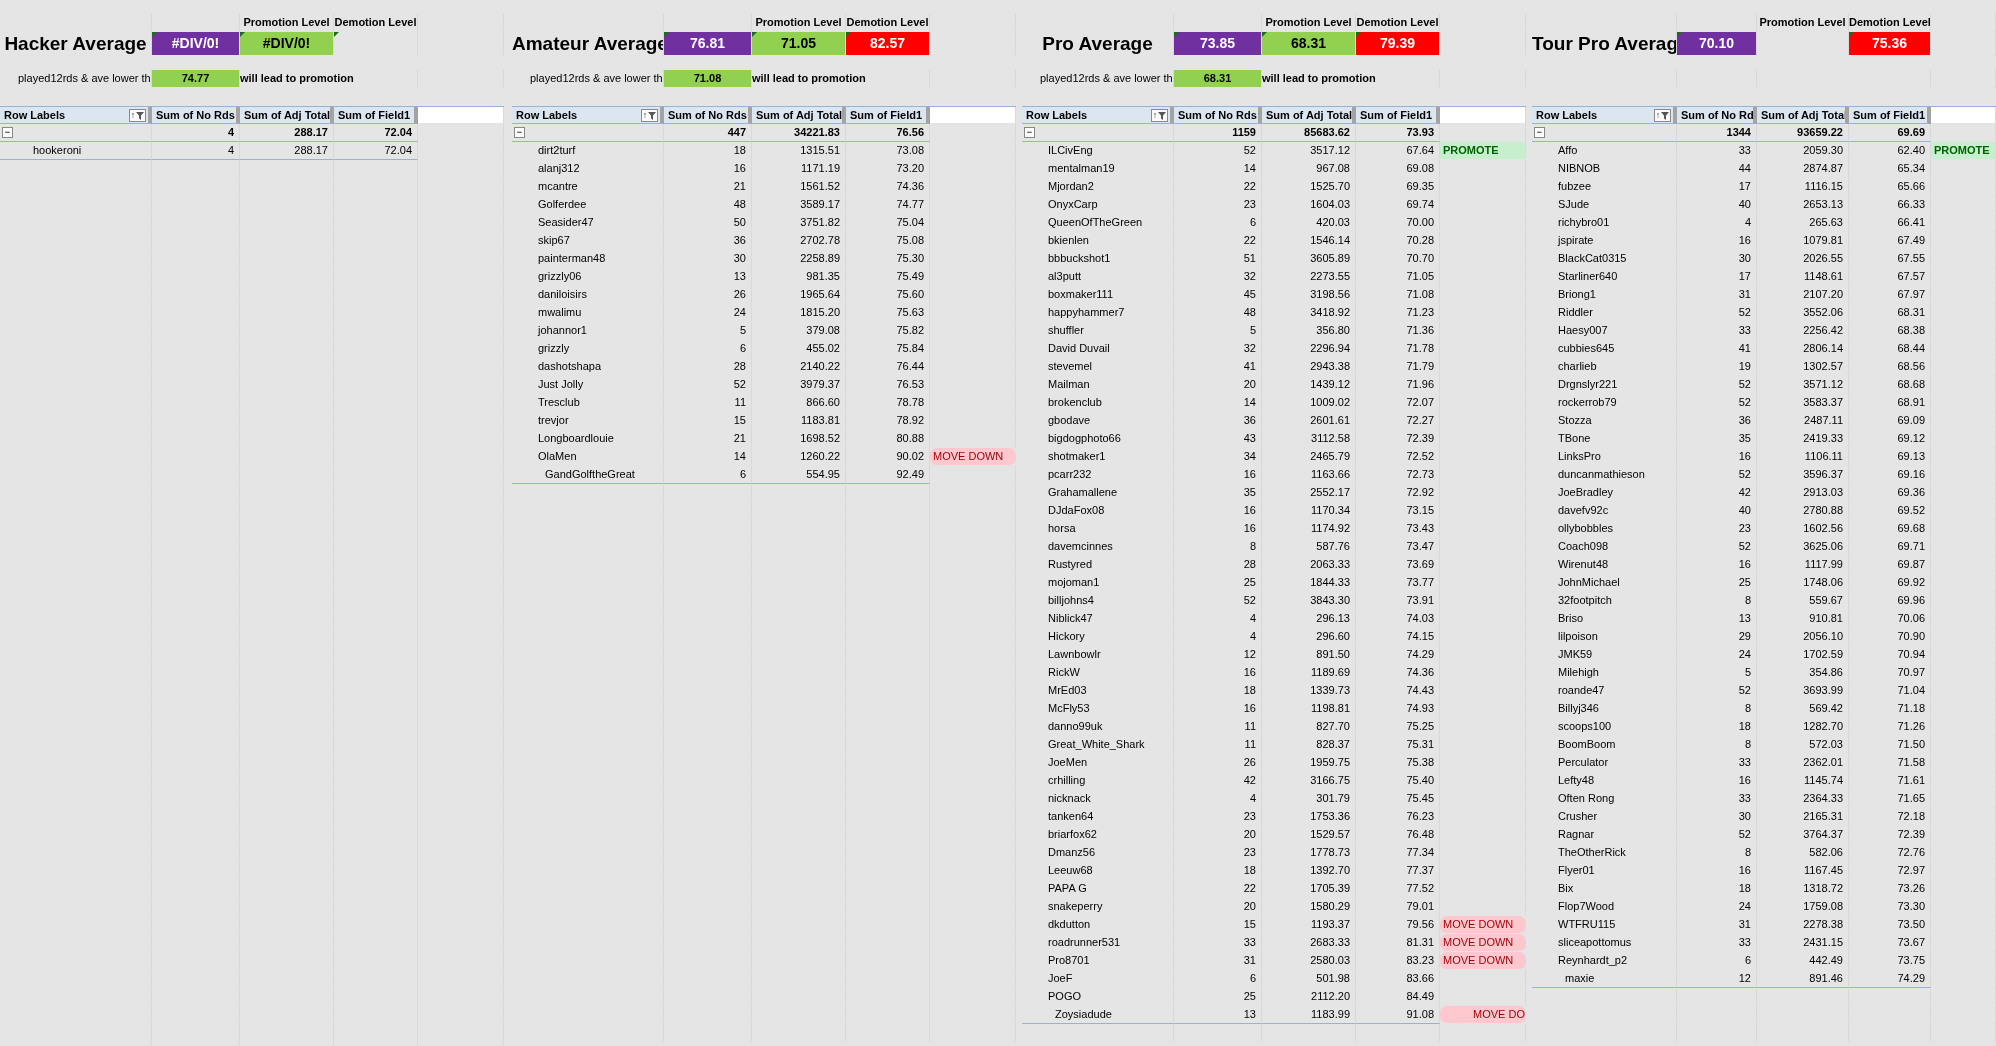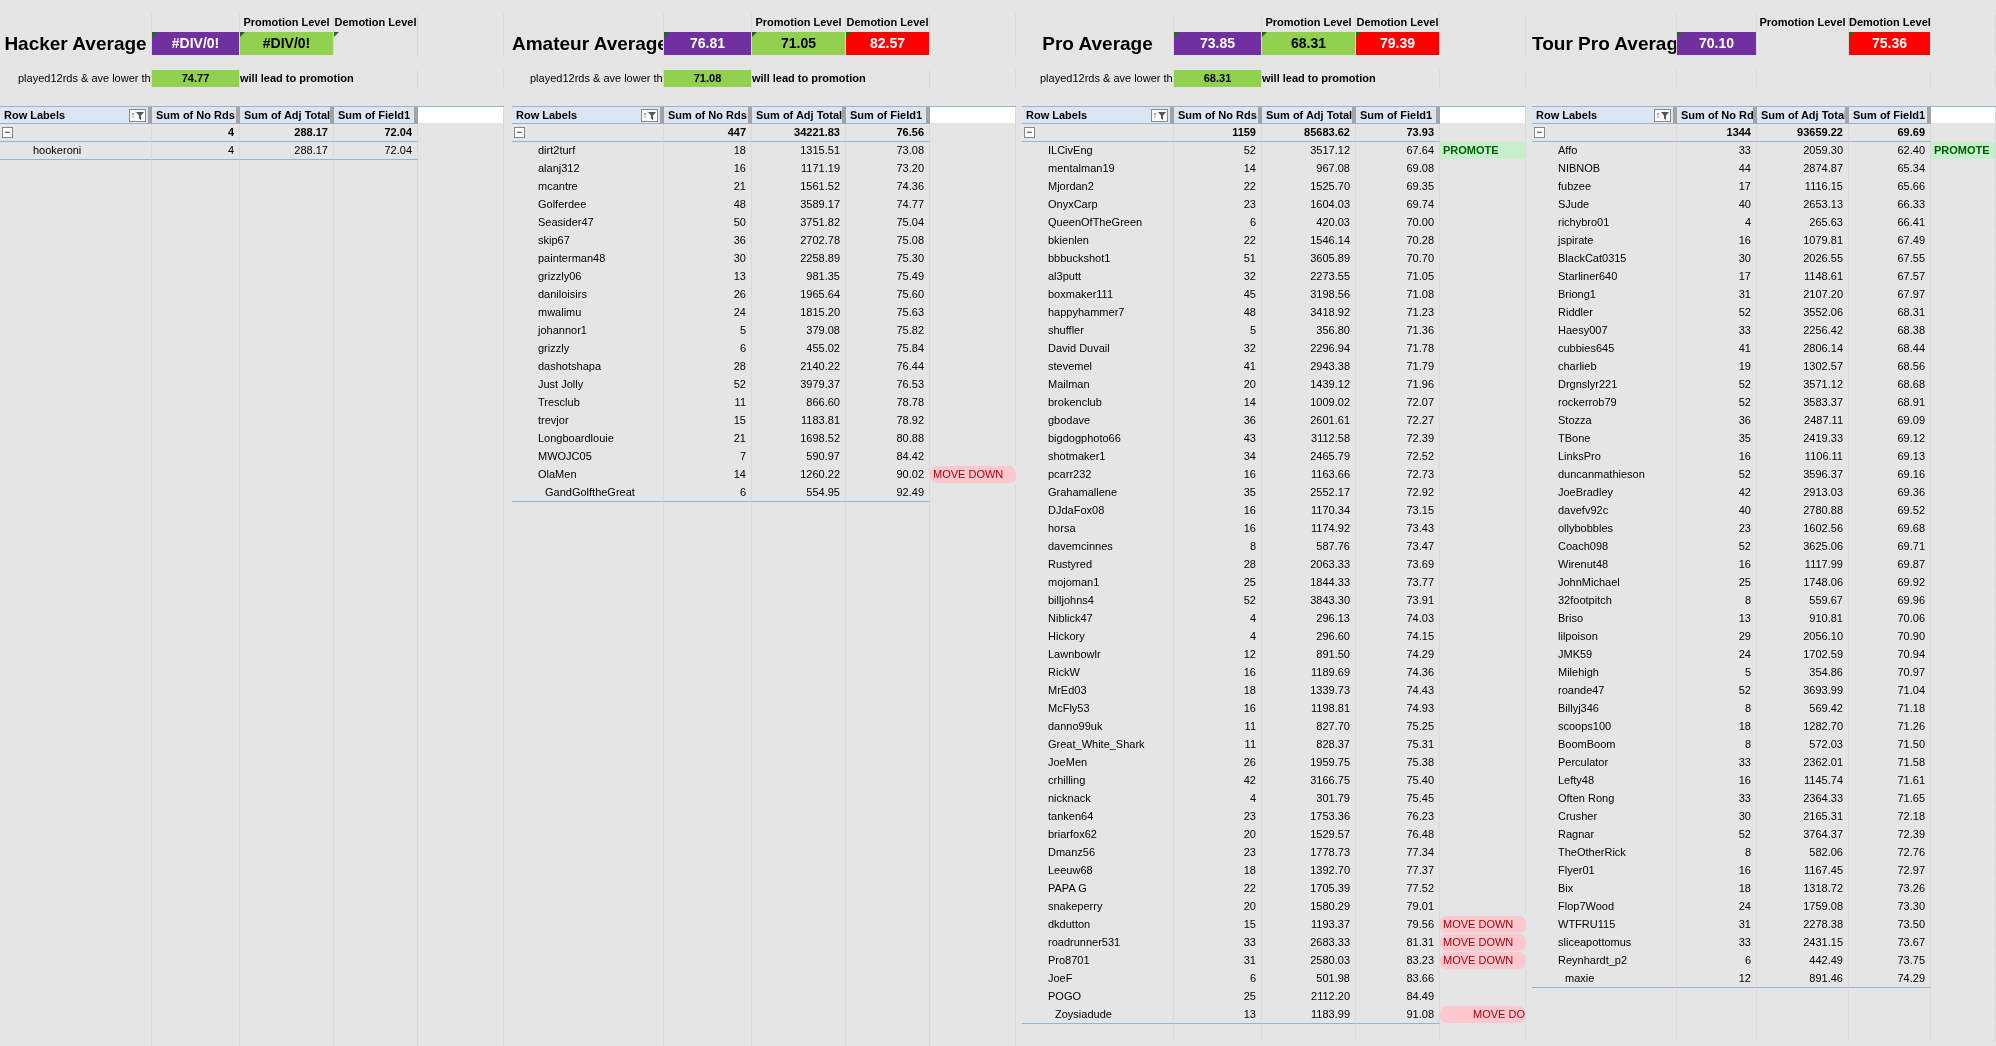--- a/index.html
+++ b/index.html
@@ -625,27 +625,20 @@
           <div class="c c5 notecell"></div>
         </div>
         <div class="row">
           <div class="c c1 pname">Longboardlouie</div>
           <div class="c c2 num">21</div>
           <div class="c c3 num">1698.52</div>
           <div class="c c4 num">80.88</div>
           <div class="c c5 notecell"></div>
         </div>
         <div class="row">
-          <div class="c c1 pname">MWOJC05</div>
-          <div class="c c2 num">7</div>
-          <div class="c c3 num">590.97</div>
-          <div class="c c4 num">84.42</div>
-          <div class="c c5 notecell"></div>
-        </div>
-        <div class="row">
           <div class="c c1 pname">OlaMen</div>
           <div class="c c2 num">14</div>
           <div class="c c3 num">1260.22</div>
           <div class="c c4 num">90.02</div>
           <div class="c c5 notecell note-movedown">MOVE DOWN</div>
         </div>
         <div class="row lastrow">
           <div class="c c1 pname">GandGolftheGreat</div>
           <div class="c c2 num">6</div>
           <div class="c c3 num">554.95</div>

